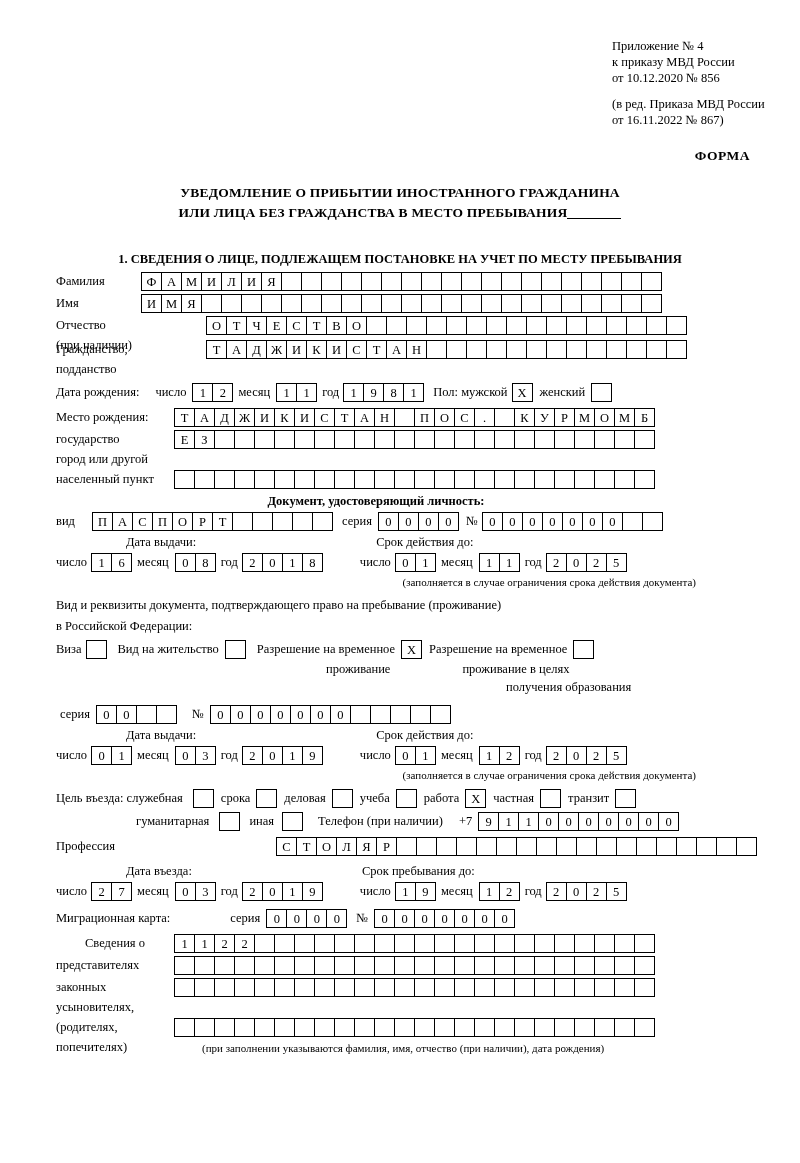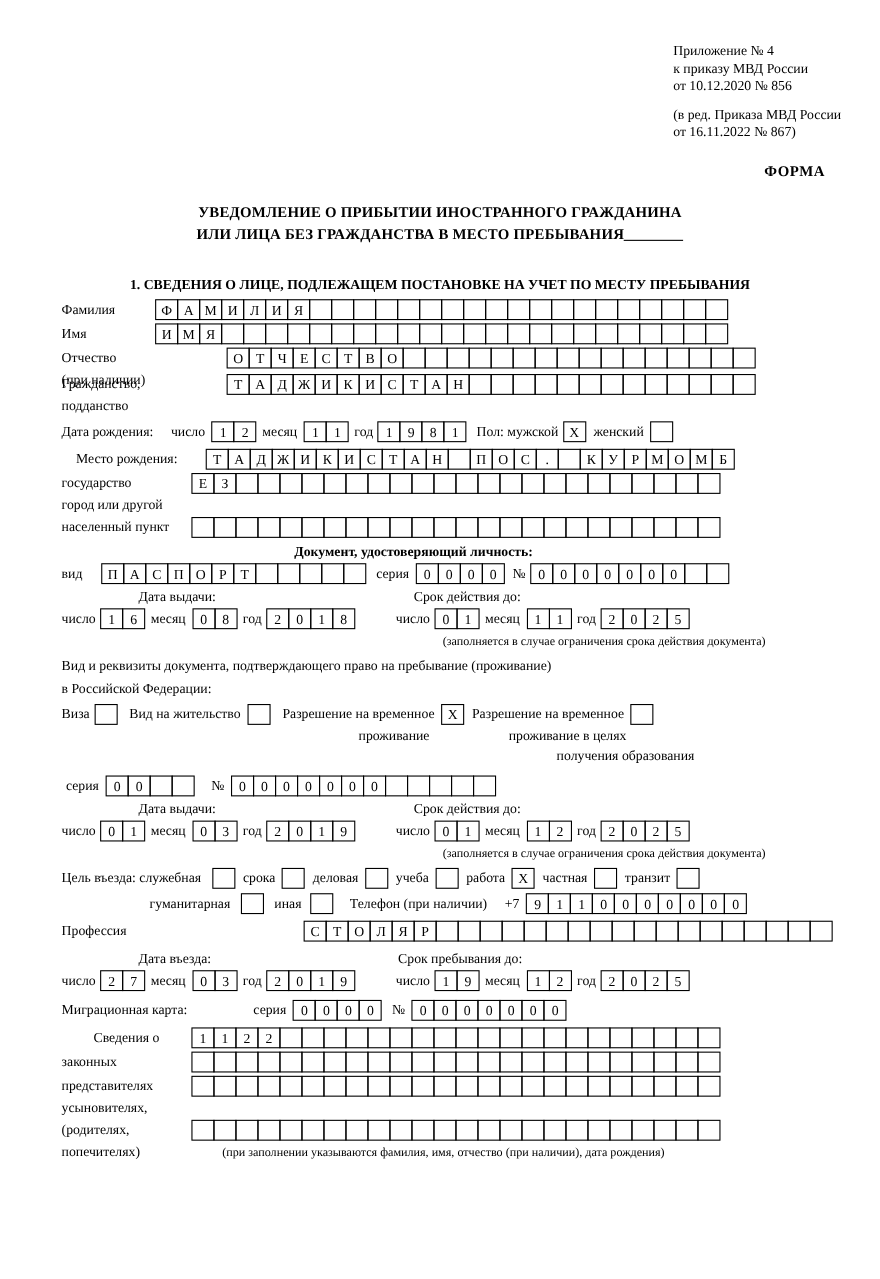--- a/index.html
+++ b/index.html
@@ -276,21 +276,21 @@
       <div class="boxes ml4">
         <div class="bx">Х</div>
       </div>
       <span class="lbl ml8">женский</span>
       <div class="boxes ml6">
         <div class="bx"></div>
       </div>
     </div>
 
     <div class="row" style="margin-top:6px;">
-      <span class="lbl" style="width:118px;display:inline-block;margin-left:13px;">Место рождения:</span>
+      <span class="lbl" style="width:118px;display:inline-block;">Место рождения:</span>
       <div class="boxes">
         <div class="bx">Т</div>
         <div class="bx">А</div>
         <div class="bx">Д</div>
         <div class="bx">Ж</div>
         <div class="bx">И</div>
         <div class="bx">К</div>
         <div class="bx">И</div>
         <div class="bx">С</div>
         <div class="bx">Т</div>
@@ -737,51 +737,51 @@
         <div class="bx"></div>
         <div class="bx"></div>
         <div class="bx"></div>
         <div class="bx"></div>
         <div class="bx"></div>
         <div class="bx"></div>
       </div>
     </div>
 
     <div class="row">
+      <span class="lbl" style="width:118px;display:inline-block;">представителях</span>
+      <div class="boxes">
+        <div class="bx"></div>
+        <div class="bx"></div>
+        <div class="bx"></div>
+        <div class="bx"></div>
+        <div class="bx"></div>
+        <div class="bx"></div>
+        <div class="bx"></div>
+        <div class="bx"></div>
+        <div class="bx"></div>
+        <div class="bx"></div>
+        <div class="bx"></div>
+        <div class="bx"></div>
+        <div class="bx"></div>
+        <div class="bx"></div>
+        <div class="bx"></div>
+        <div class="bx"></div>
+        <div class="bx"></div>
+        <div class="bx"></div>
+        <div class="bx"></div>
+        <div class="bx"></div>
+        <div class="bx"></div>
+        <div class="bx"></div>
+        <div class="bx"></div>
+        <div class="bx"></div>
+      </div>
+    </div>
+
+    <div class="row">
       <span class="lbl" style="width:118px;display:inline-block;">законных</span>
-      <div class="boxes">
-        <div class="bx"></div>
-        <div class="bx"></div>
-        <div class="bx"></div>
-        <div class="bx"></div>
-        <div class="bx"></div>
-        <div class="bx"></div>
-        <div class="bx"></div>
-        <div class="bx"></div>
-        <div class="bx"></div>
-        <div class="bx"></div>
-        <div class="bx"></div>
-        <div class="bx"></div>
-        <div class="bx"></div>
-        <div class="bx"></div>
-        <div class="bx"></div>
-        <div class="bx"></div>
-        <div class="bx"></div>
-        <div class="bx"></div>
-        <div class="bx"></div>
-        <div class="bx"></div>
-        <div class="bx"></div>
-        <div class="bx"></div>
-        <div class="bx"></div>
-        <div class="bx"></div>
-      </div>
-    </div>
-
-    <div class="row">
-      <span class="lbl" style="width:118px;display:inline-block;">представителях</span>
       <div class="boxes">
         <div class="bx"></div>
         <div class="bx"></div>
         <div class="bx"></div>
         <div class="bx"></div>
         <div class="bx"></div>
         <div class="bx"></div>
         <div class="bx"></div>
         <div class="bx"></div>
         <div class="bx"></div>

